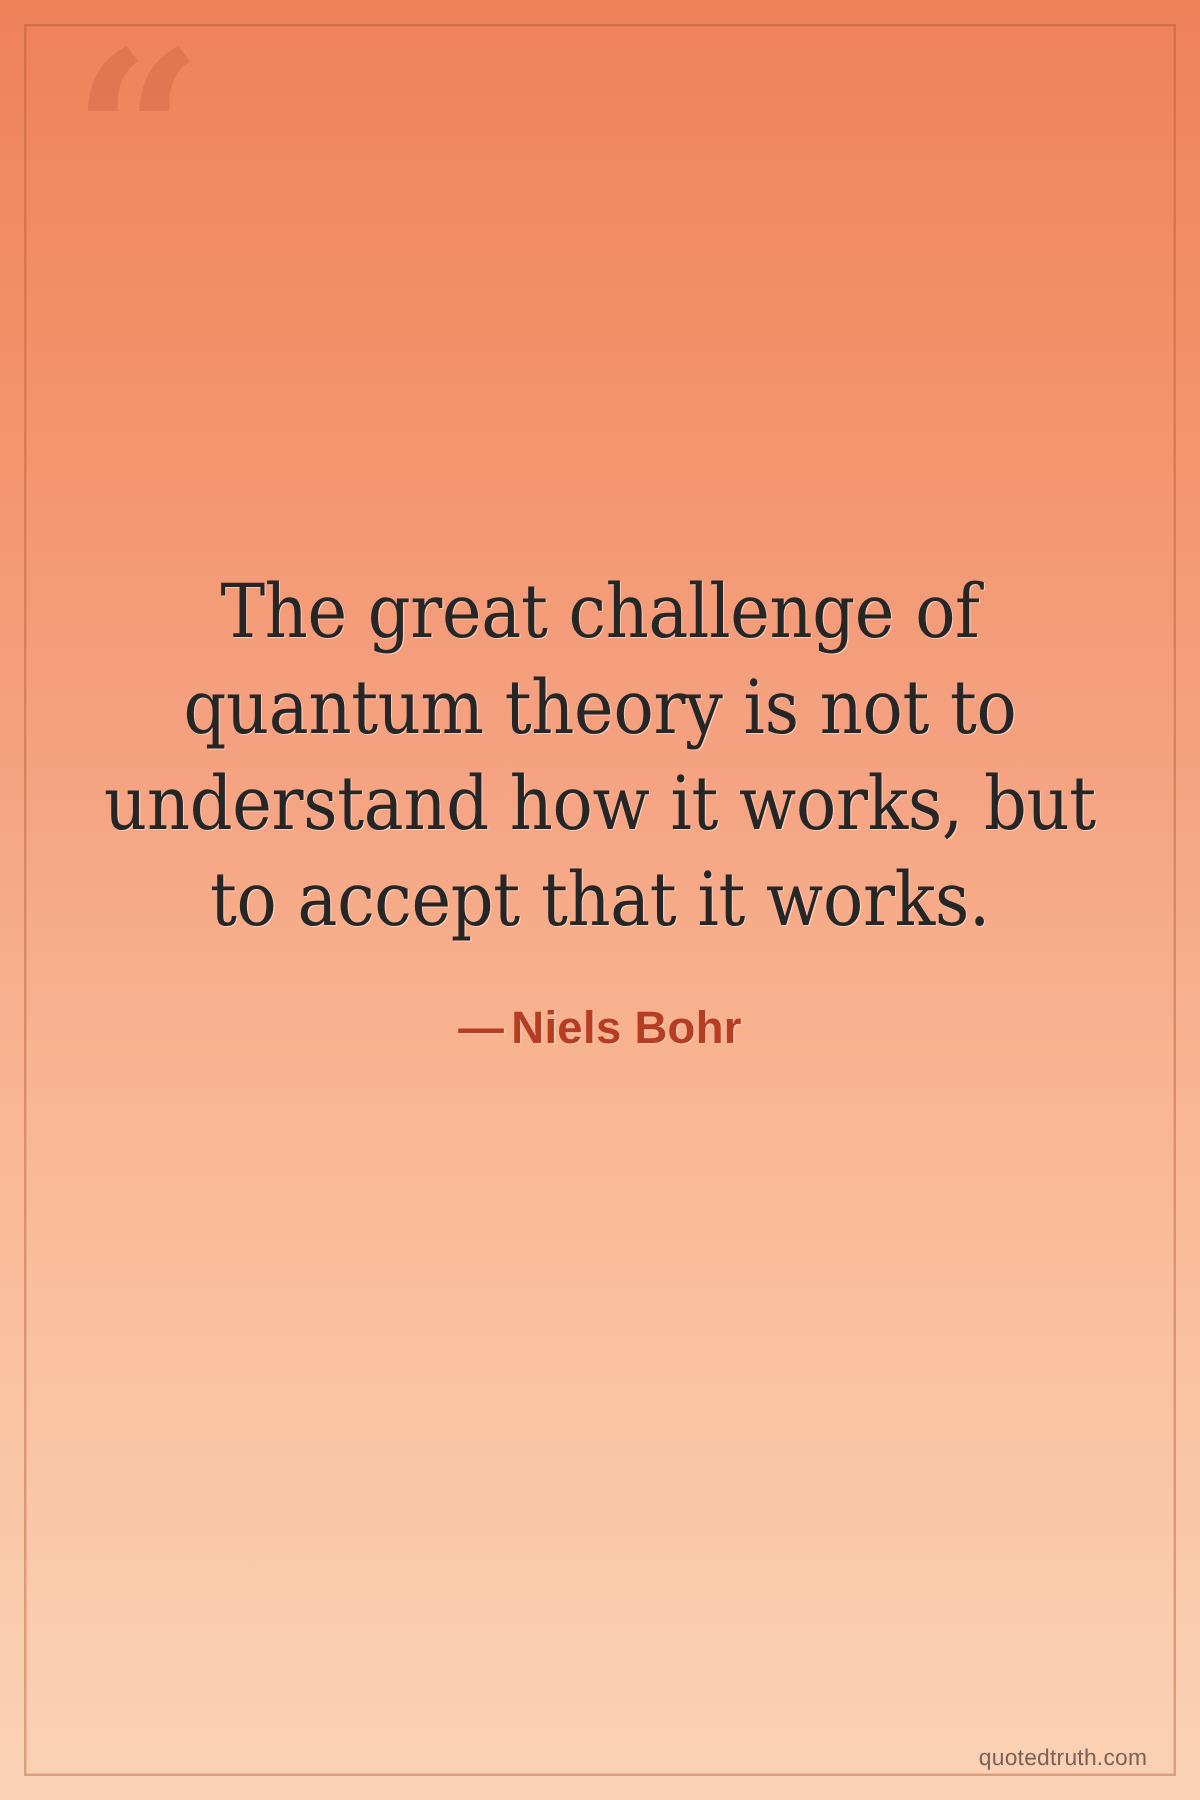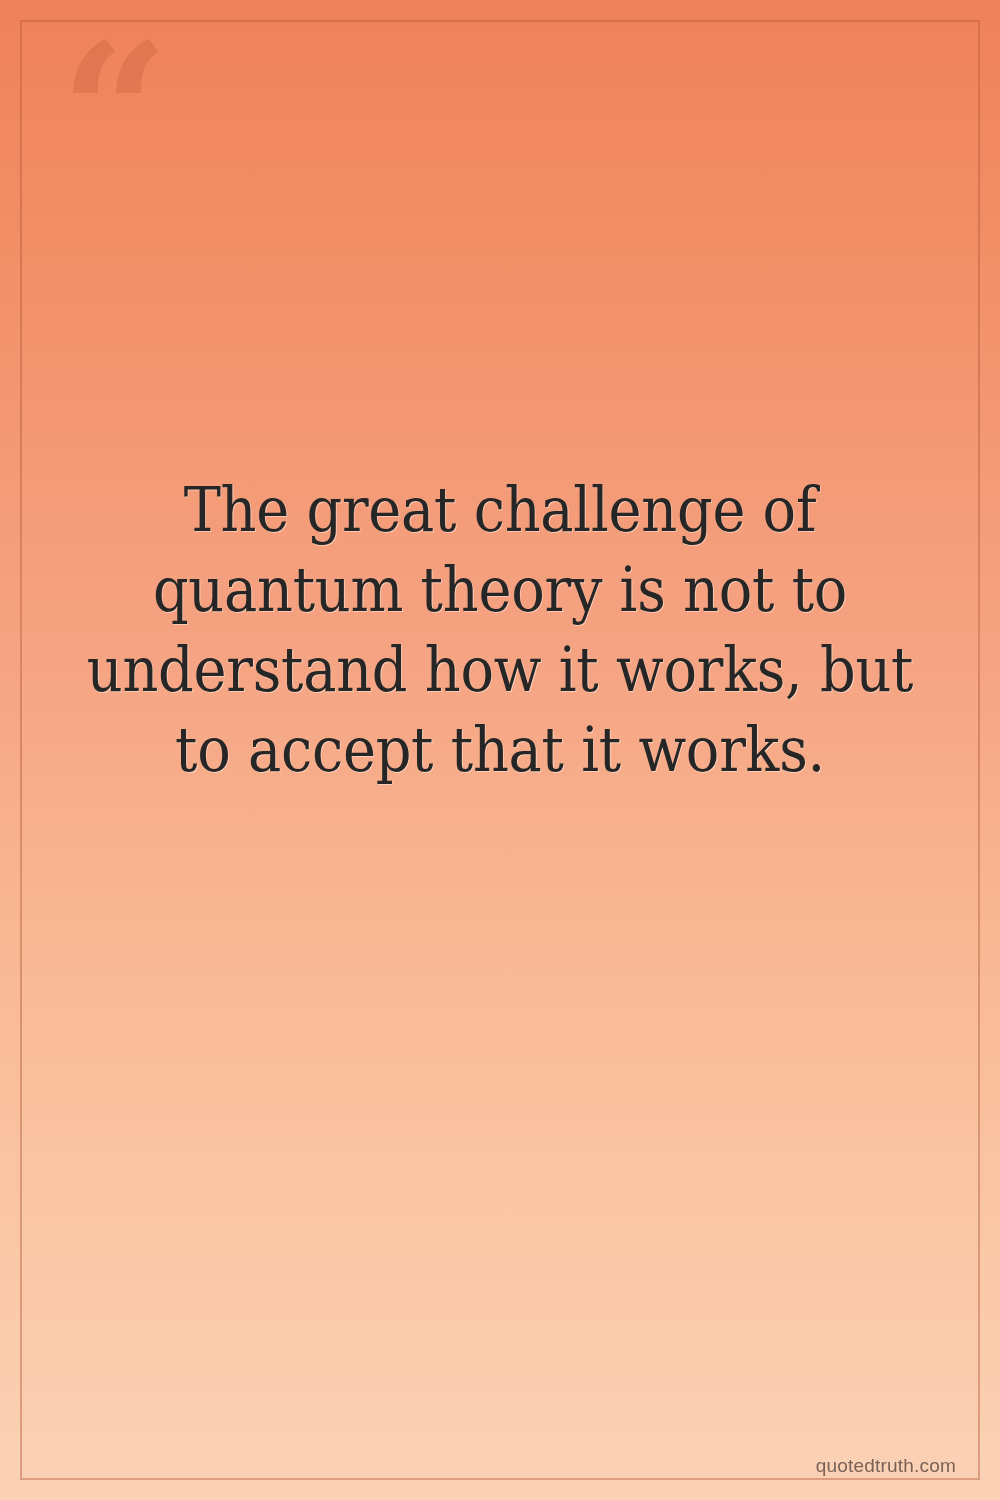--- a/index.html
+++ b/index.html
@@ -119,16 +119,19 @@
 
   <div class="decor-quote">“</div>
 
   <div class="quote-block">
     <p class="quote-text">The great challenge of
 quantum theory is not to
 understand how it works, but
 to accept that it works.</p>
   </div>
 
+  <p class="attribution">
+    <span class="dash">—</span><span>Niels Bohr</span>
+  </p>
 
   <p class="watermark">quotedtruth.com</p>
 
 </div>
 
 </body></html>

